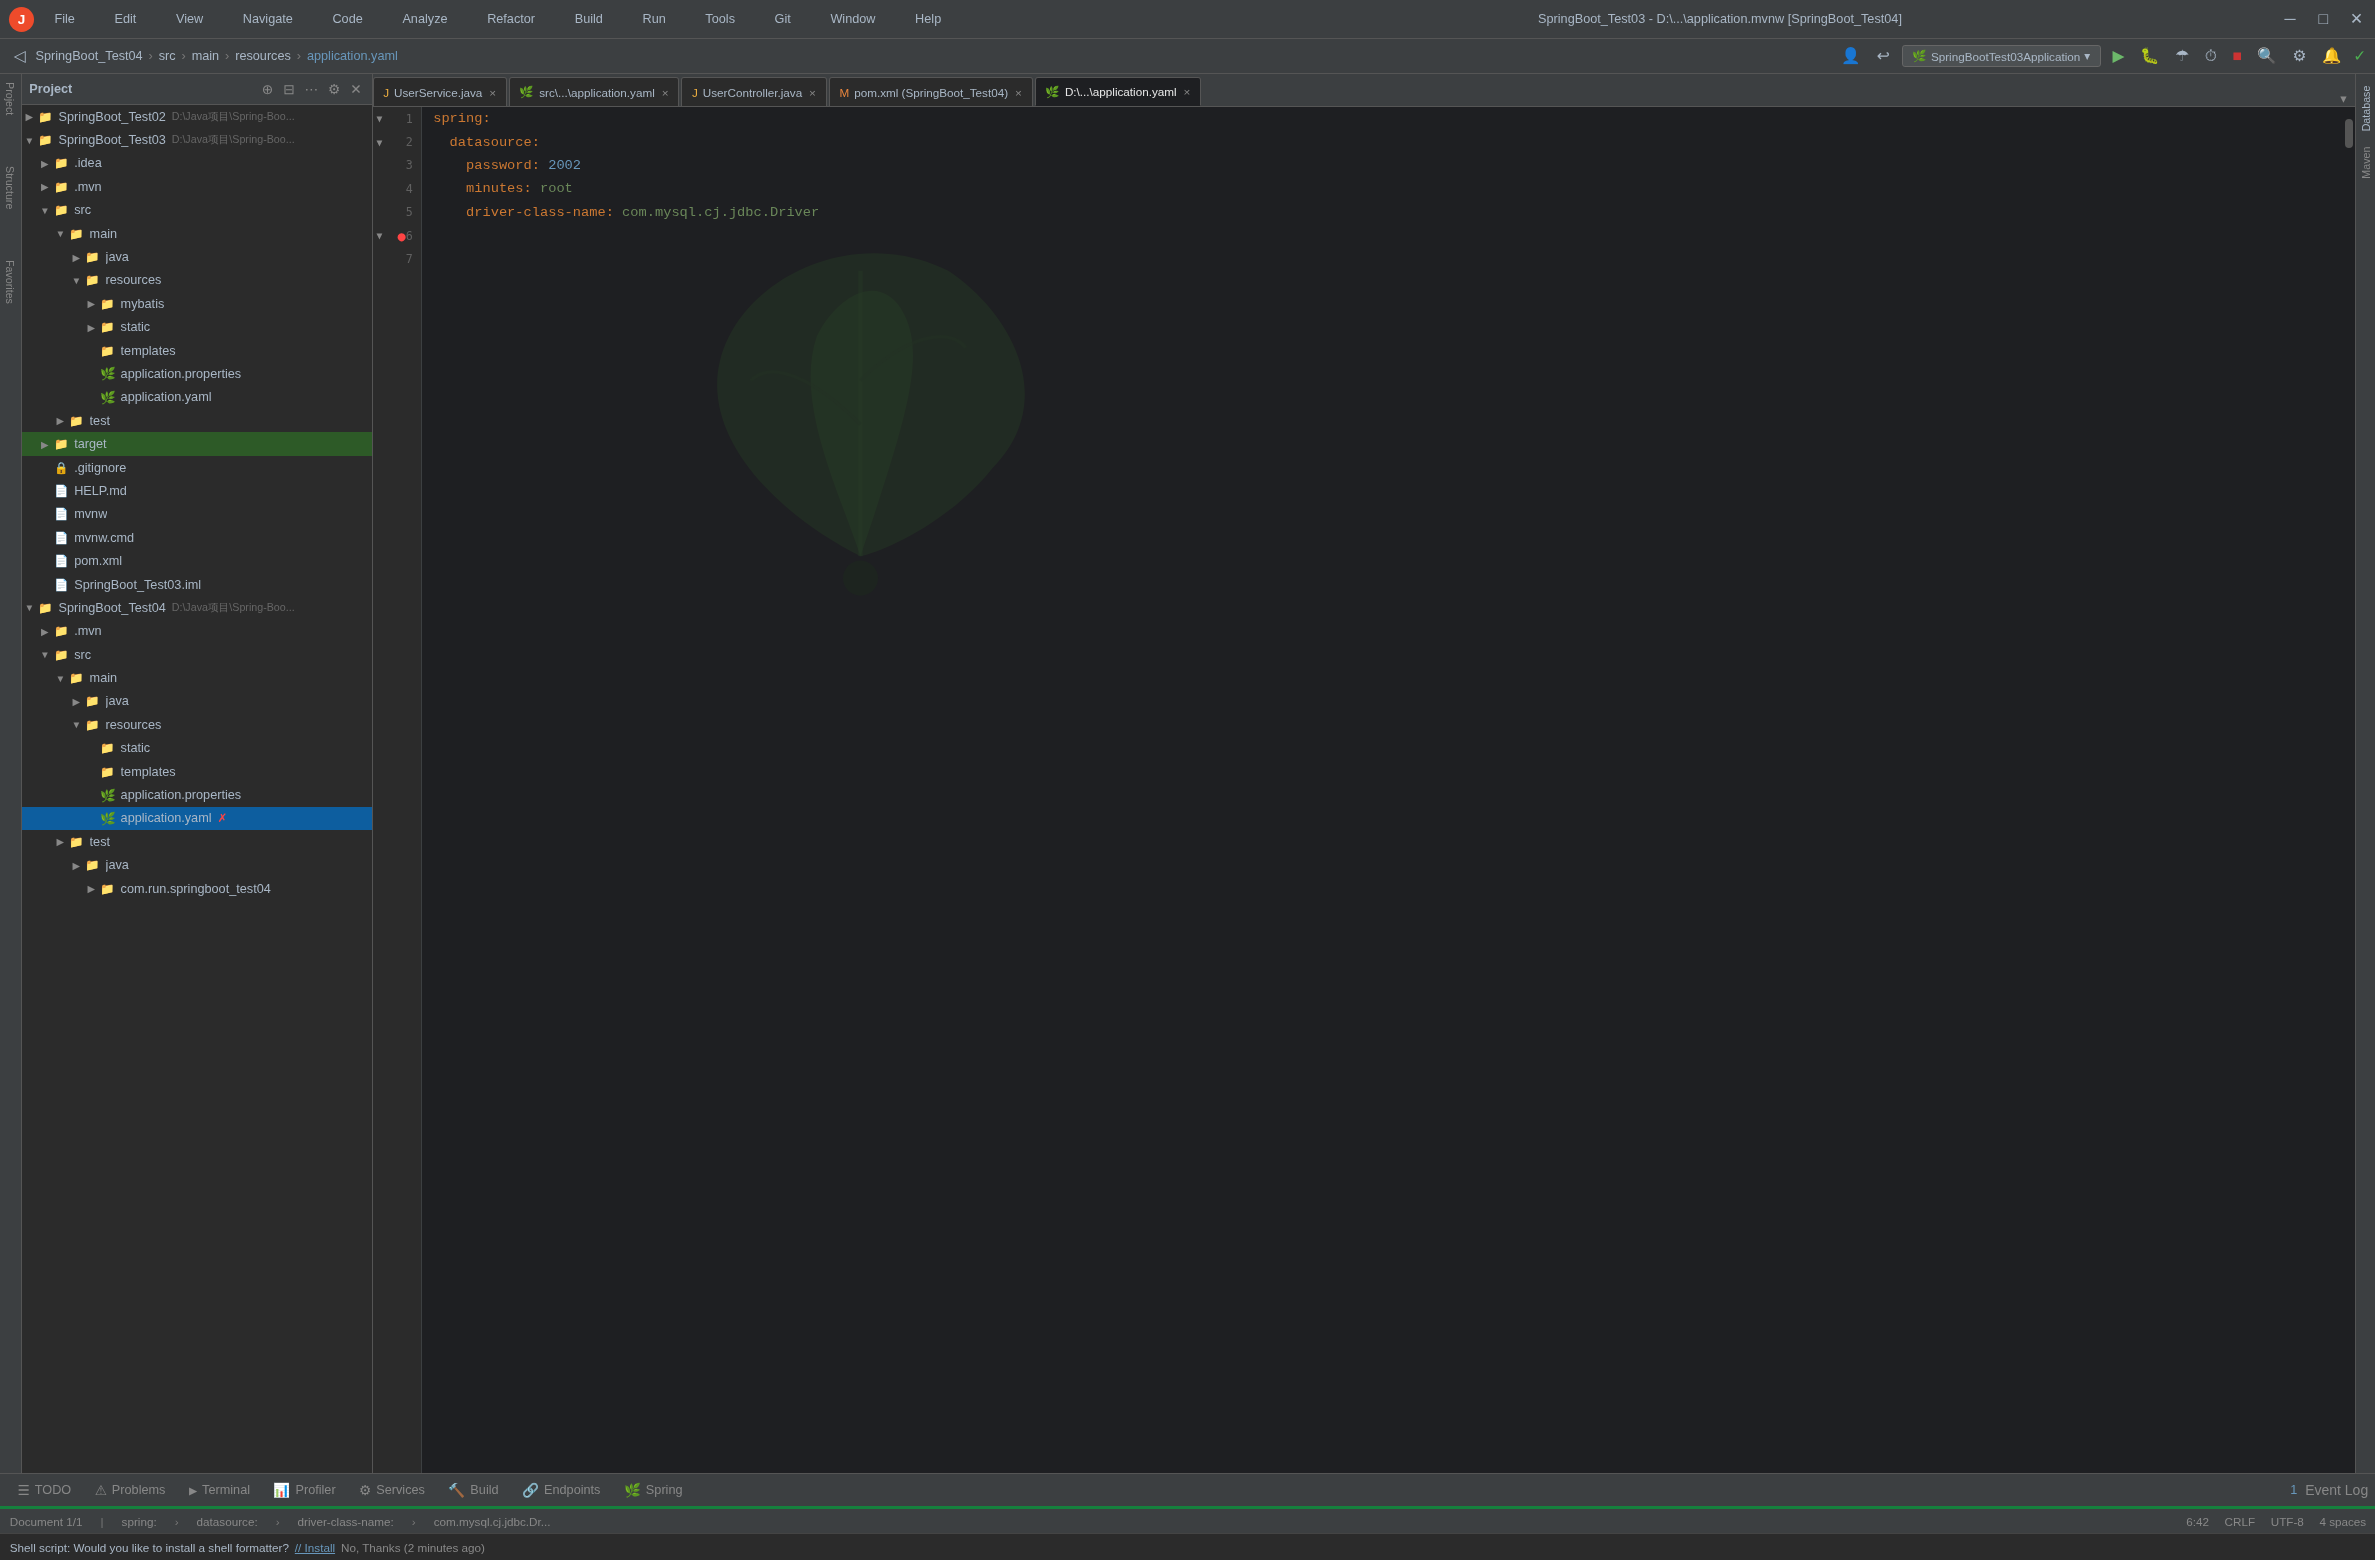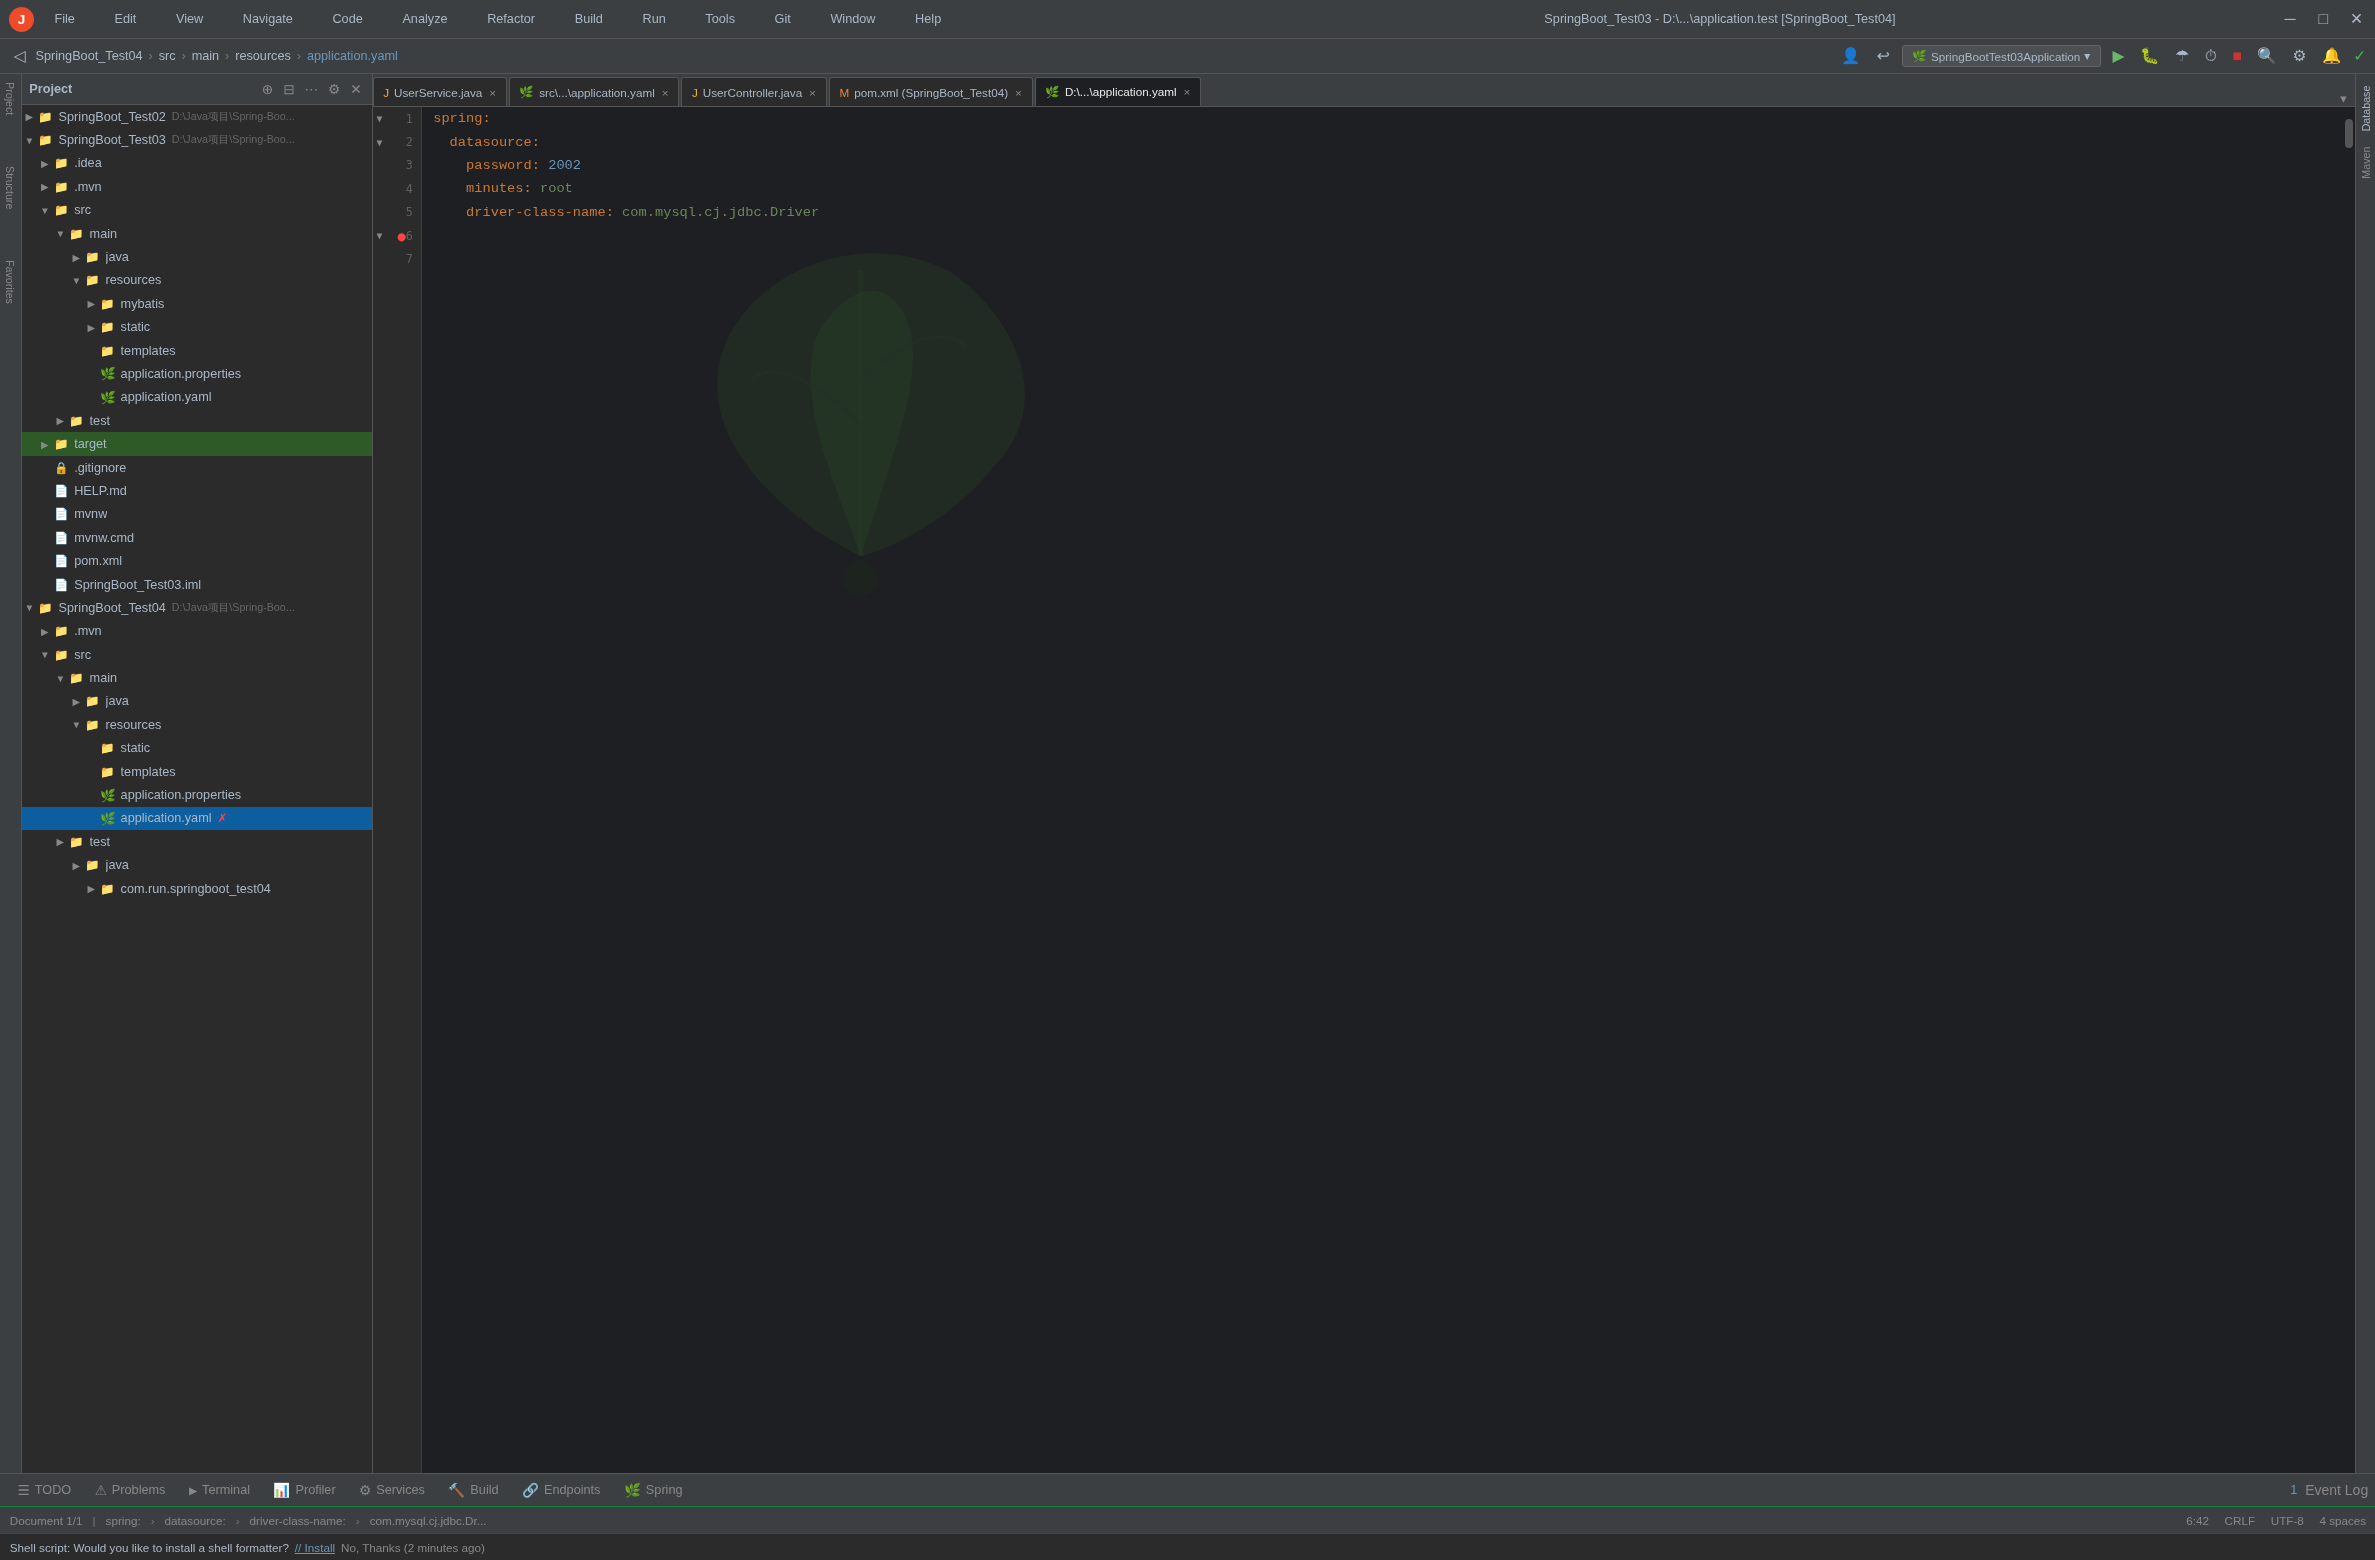--- a/index.html
+++ b/index.html
@@ -380,25 +380,25 @@
     }
     .right-tab.active { color: #a9b7c6; }
 
     
     .status-bar {
       background: #3c3f41;
       height: 27px;
       display: flex;
       align-items: center;
       padding: 0 9.8px;
-      border-top: 1px solid #15803d;
+      border-top: 3px solid #15803d;
       flex-shrink: 0;
       font-size: 11.7px;
       color: #888;
-      gap: 10px;
+      gap: 18px;
     }
     .status-item {
       display: flex;
       align-items: center;
       gap: 3.9px;
       cursor: pointer;
     }
     .status-right {
       margin-left: auto;
       display: flex;
@@ -478,21 +478,21 @@
     <span class="menu-item">Code</span>
     <span class="menu-item">Analyze</span>
     <span class="menu-item">Refactor</span>
     <span class="menu-item">Build</span>
     <span class="menu-item">Run</span>
     <span class="menu-item">Tools</span>
     <span class="menu-item">Git</span>
     <span class="menu-item">Window</span>
     <span class="menu-item">Help</span>
   </div>
-  <div class="window-title">SpringBoot_Test03 - D:\...\application.test [SpringBoot_Test04]</div>
+  <div class="window-title">SpringBoot_Test03 - D:\...\application.mvnw [SpringBoot_Test04]</div>
   <div class="window-controls">
     <span class="window-ctrl-btn">─</span>
     <span class="window-ctrl-btn">□</span>
     <span class="window-ctrl-btn">✕</span>
   </div>
 </div>
 
 <div class="breadcrumb-bar">
   <span class="toolbar-icon">◁</span>
   <span class="breadcrumb-item">SpringBoot_Test04</span>

